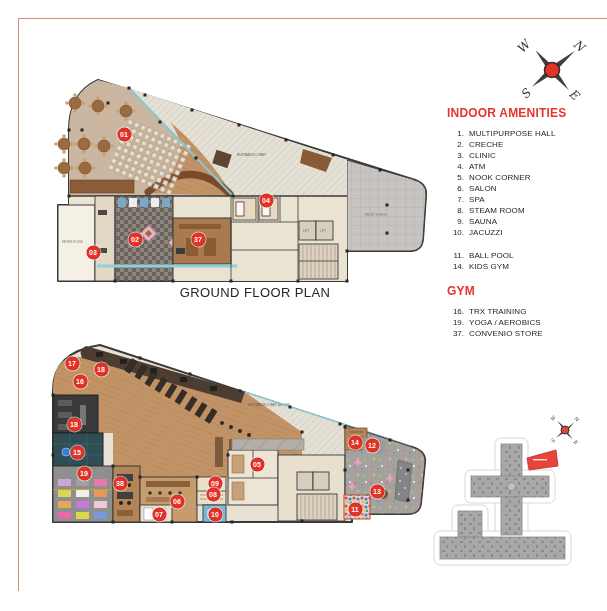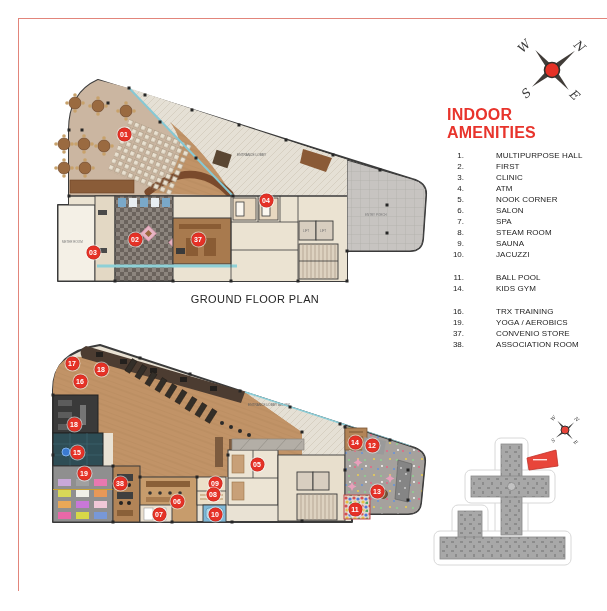--- a/index.html
+++ b/index.html
@@ -3,29 +3,29 @@
 <meta charset="utf-8">
 <style>
   html,body{margin:0;padding:0;background:#fff;}
   .stage{position:relative;width:607px;height:611px;background:#ffffff;overflow:hidden;
          font-family:"Liberation Sans",sans-serif;}
   .abs{position:absolute;}
   
   .frame-top{left:18px;top:18px;right:0;height:1px;background:#e2857b;}
   .frame-left{left:18px;top:18px;width:1px;height:573px;background:#e2857b;}
   
-  .plan-title{width:300px;text-align:center;font-size:11px;letter-spacing:.4px;color:#262626;margin-top:8px;}
+  .plan-title{width:300px;text-align:center;font-size:13px;letter-spacing:.4px;color:#262626;}
   
   .legend{left:447px;top:106px;width:158px;}
-  .lg-title{font-size:16px;font-weight:bold;color:#e8342c;letter-spacing:.2px;}
+  .lg-title{font-size:12px;font-weight:bold;color:#e8342c;letter-spacing:.2px;}
   .lg-list{margin-top:8px;}
   .lg-sec{margin-bottom:12px;}
   .lg-item{display:flex;font-size:8px;line-height:11px;color:#1d1d1d;}
   .lg-num{width:17px;text-align:right;margin-right:5px;flex:none;}
-  .lg-label{letter-spacing:.1px;margin-left:27px;}
+  .lg-label{letter-spacing:.1px;}
   
   .mk{position:absolute;width:13px;height:13px;margin:-6.5px 0 0 -6.5px;border-radius:50%;
       background:#e53126;color:#fff;font-weight:bold;font-size:7px;line-height:13px;
       text-align:center;box-shadow:0 0 0 .5px #c02a20, 0 0 0 1.5px rgba(255,255,255,.55);}
   svg{position:absolute;overflow:visible;}
   text{font-family:"Liberation Sans",sans-serif;}
   .serif{font-family:"DejaVu Serif",serif;font-style:italic;}
 </style>
 </head>
 <body>
@@ -390,21 +390,21 @@
   <div class="abs legend">
     <div class="lg-sec">
       <div class="lg-title">INDOOR AMENITIES</div>
       <div class="lg-list">
         <div class="lg-item">
             <span class="lg-num">1.</span>
             <span class="lg-label">MULTIPURPOSE HALL</span>
           </div>
         <div class="lg-item">
             <span class="lg-num">2.</span>
-            <span class="lg-label">FIRST</span>
+            <span class="lg-label">CRECHE</span>
           </div>
         <div class="lg-item">
             <span class="lg-num">3.</span>
             <span class="lg-label">CLINIC</span>
           </div>
         <div class="lg-item">
             <span class="lg-num">4.</span>
             <span class="lg-label">ATM</span>
           </div>
         <div class="lg-item">
@@ -439,36 +439,33 @@
             <span class="lg-num">11.</span>
             <span class="lg-label">BALL POOL</span>
           </div>
         <div class="lg-item">
             <span class="lg-num">14.</span>
             <span class="lg-label">KIDS GYM</span>
           </div>
       </div>
     </div>
     <div class="lg-sec">
+      <div class="lg-title">GYM</div>
       <div class="lg-list">
         <div class="lg-item">
             <span class="lg-num">16.</span>
             <span class="lg-label">TRX TRAINING</span>
           </div>
         <div class="lg-item">
             <span class="lg-num">19.</span>
             <span class="lg-label">YOGA / AEROBICS</span>
           </div>
         <div class="lg-item">
             <span class="lg-num">37.</span>
             <span class="lg-label">CONVENIO STORE</span>
-          </div>
-        <div class="lg-item">
-            <span class="lg-num">38.</span>
-            <span class="lg-label">ASSOCIATION ROOM</span>
           </div>
       </div>
     </div>
   </div>
 
   <svg style="left:428px;top:412px;width:180px;height:182px" viewBox="428 412 180 182">
     <g fill="#ffffff" stroke="#d8d8d8" stroke-width="1">
       <rect x="495" y="438" width="33" height="103" rx="6"></rect>
       <rect x="465" y="470" width="90" height="33" rx="6"></rect>
       <rect x="452" y="505" width="36" height="46" rx="6"></rect>

